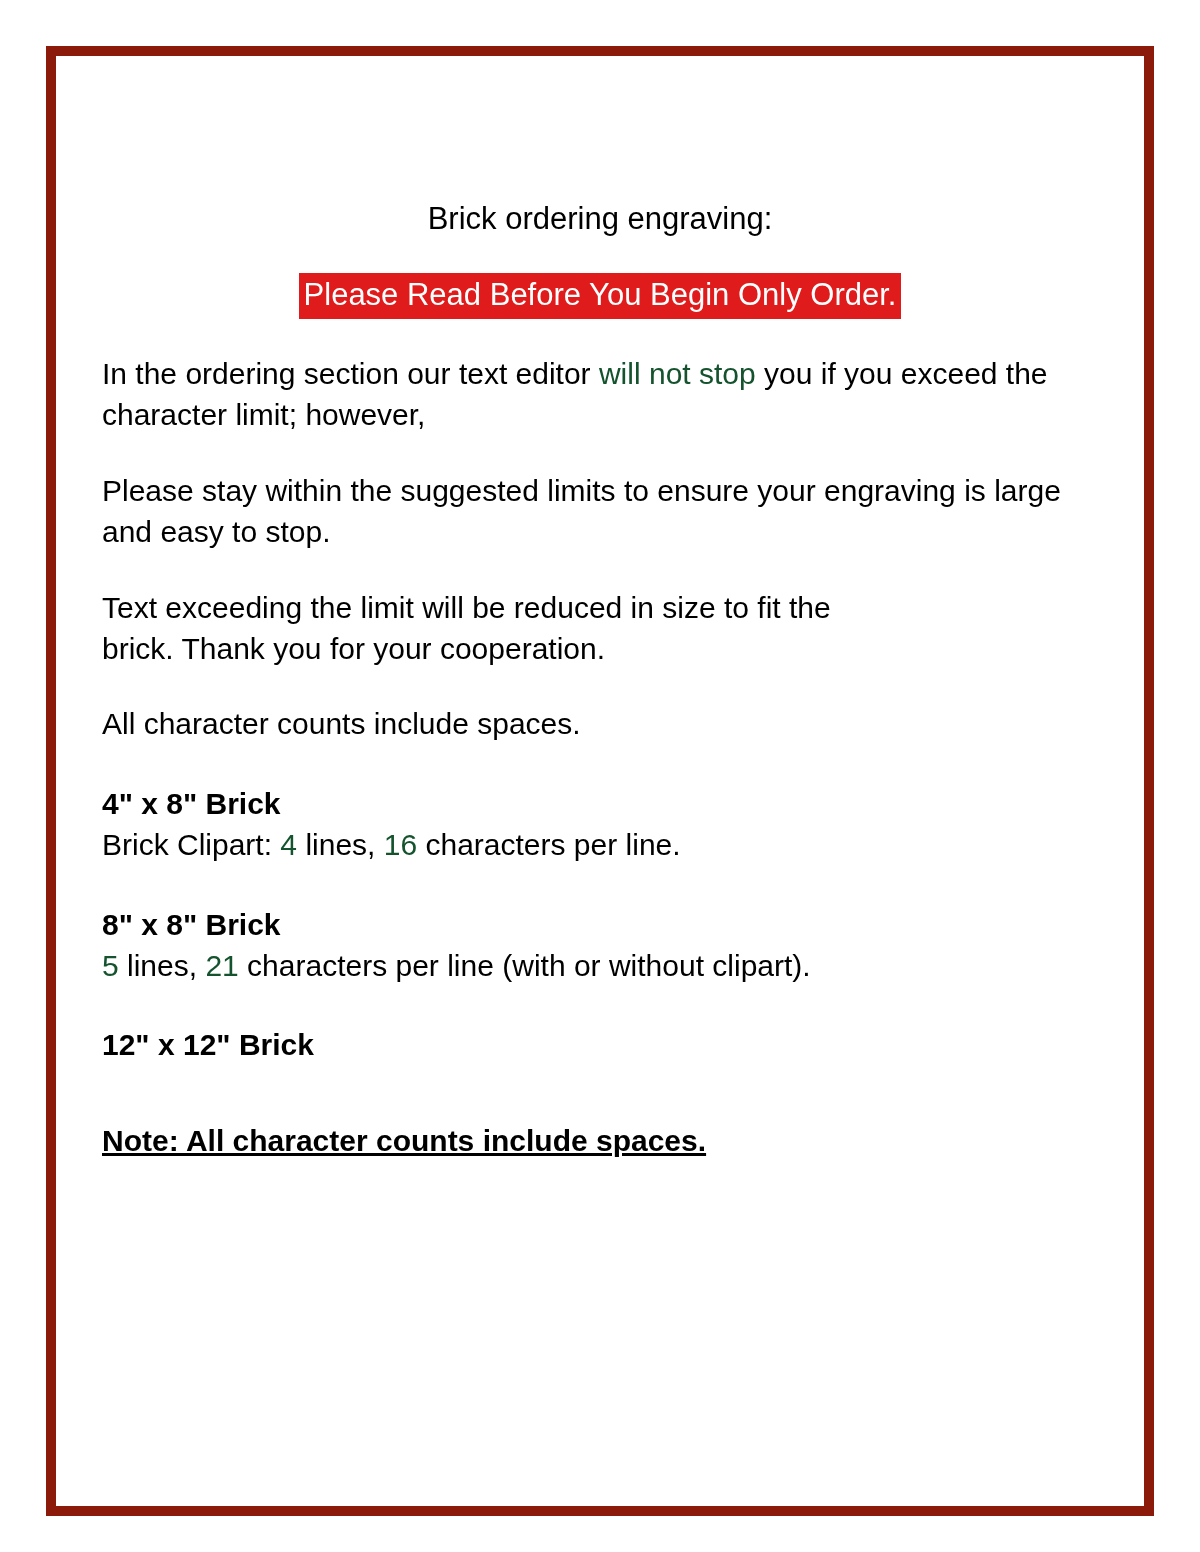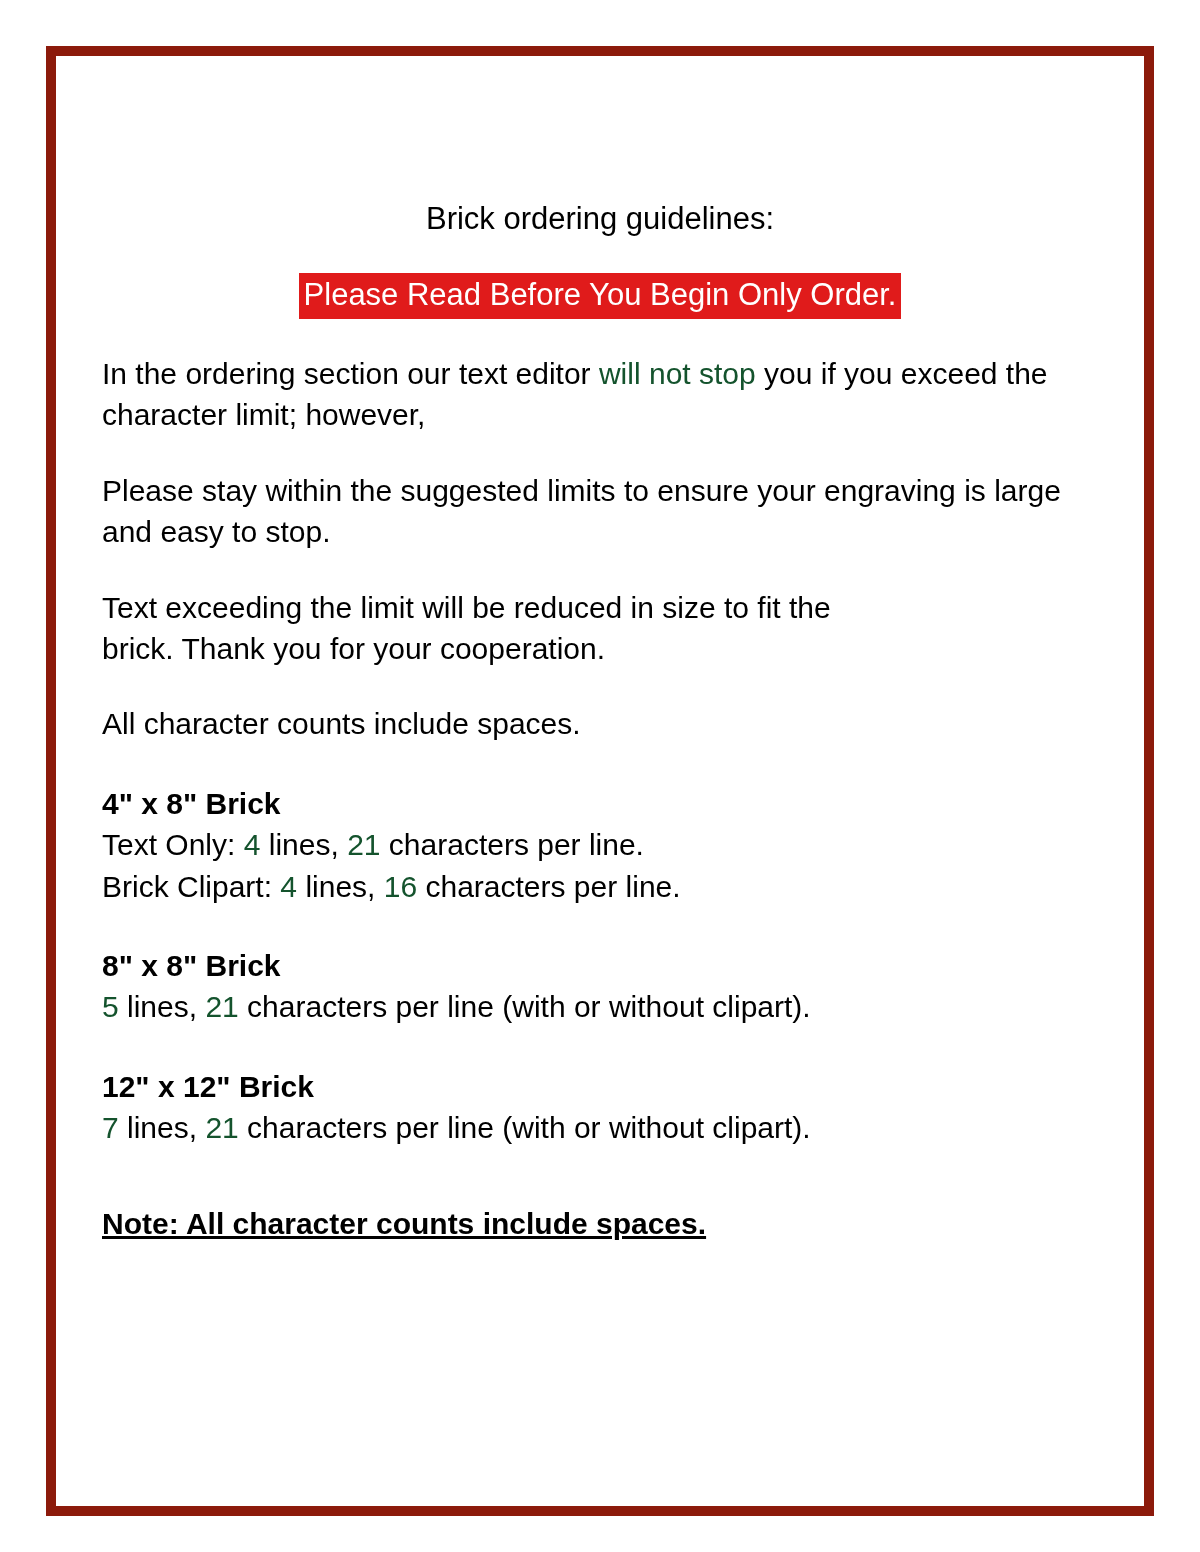--- a/index.html
+++ b/index.html
@@ -87,21 +87,21 @@
     display: block;
   }
 </style>
 </head>
 <body>
 
 <div class="page">
   <div class="doc-frame">
     <div class="content">
 
-      <div class="title">Brick ordering guidelines:</div>
+      <div class="title">Brick ordering engraving:</div>
 
       <div class="warning-wrap">
         <span class="warning">Please Read Before You Begin Only Order.</span>
       </div>
 
       <div class="para">
         <span>In the ordering section our text editor </span><span class="red">will not stop</span><span> you if you exceed the character limit; however,</span>
       </div>
 
 
@@ -110,38 +110,32 @@
       <div class="para">
         <span class="nowrap-line">Text exceeding the limit will be reduced in size to fit the</span>
         <span class="nowrap-line">brick. Thank you for your cooperation.</span>
       </div>
 
       <div class="para">All character counts include spaces.</div>
 
       <div class="block">
         <div class="block-head">4" x 8" Brick</div>
         <div>
-          <span>Text Only: </span><span class="red">4</span><span> lines, </span><span class="red">21</span><span> characters per line.</span>
-        </div>
-        <div>
           <span>Brick Clipart: </span><span class="red">4</span><span> lines, </span><span class="red">16</span><span> characters per line.</span>
         </div>
       </div>
 
       <div class="block">
         <div class="block-head">8" x 8" Brick</div>
         <div>
           <span></span><span class="red">5</span><span> lines, </span><span class="red">21</span><span> characters per line (with or without clipart).</span>
         </div>
       </div>
 
       <div class="block">
         <div class="block-head">12" x 12" Brick</div>
-        <div>
-          <span></span><span class="red">7</span><span> lines, </span><span class="red">21</span><span> characters per line (with or without clipart).</span>
-        </div>
       </div>
 
       <div class="note">Note: All character counts include spaces.</div>
 
     </div>
   </div>
 </div>
 
 </body></html>

